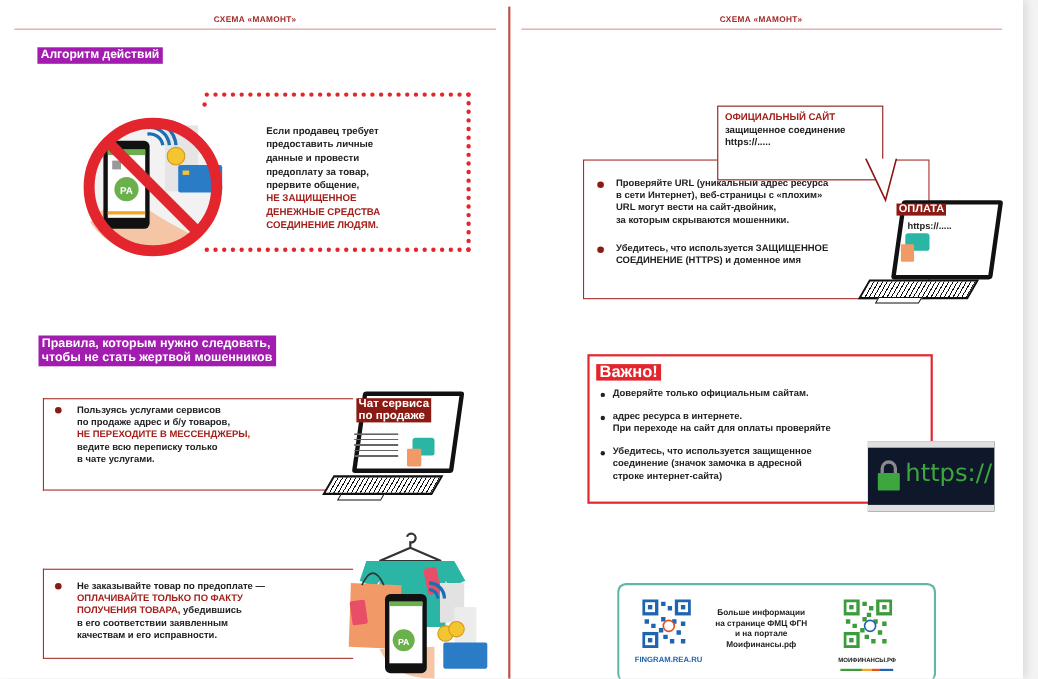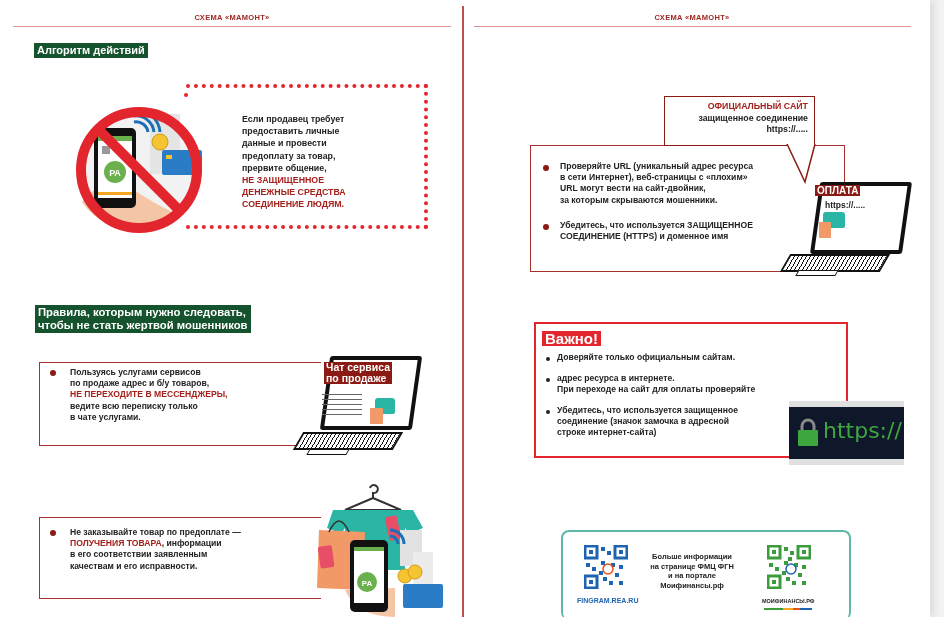--- a/index.html
+++ b/index.html
@@ -8,21 +8,21 @@
 
   .spread { position: absolute; left: 0; top: 0; width: 930px; height: 617px; background: #fff; box-shadow: 4px 0 8px rgba(0,0,0,0.10); }
   .page { position: absolute; top: 0; height: 617px; }
   .page-left { left: 0; width: 464px; }
   .page-right { left: 467px; width: 463px; }
   .spine { position: absolute; left: 462px; top: 6px; width: 2px; height: 611px; background: #c0504d; }
 
   .page-header { position: absolute; top: 13px; font-size: 7.5px; font-weight: bold; color: #a12a26; letter-spacing: 0.3px; text-align: center; }
   .page-header-line { position: absolute; top: 26px; height: 1px; background: #d99694; }
 
-  .tag { position: absolute; background: #14532d; color: #fff; font-weight: bold; font-size: 11px; padding: 1px 3px; line-height: 13px; }
+  .tag { position: absolute; background: #a21caf; color: #fff; font-weight: bold; font-size: 11px; padding: 1px 3px; line-height: 13px; }
   .tag-important { background: #e3262d; }
 
   .dotted-box { position: absolute; border: 4px dotted #e3262d; border-left: none; }
   .dotted-top-left { position: absolute; width: 4px; height: 4px; border-radius: 50%; background: #e3262d; }
 
   .rule-box { position: absolute; border: 1.5px solid #a5302b; border-right: none; }
   .rule-box.closed { border-right: 1.5px solid #a5302b; }
   .rule-box.red { border: 2px solid #e3262d; }
 
   .bullet { position: absolute; width: 6px; height: 6px; border-radius: 50%; background: #8b1a14; }
@@ -118,21 +118,22 @@
       <div class="shirt" style="left:95px;top:44px;width:20px;height:16px;"></div>
       <div class="bag" style="left:90px;top:54px;width:13px;height:16px;"></div>
       <div class="base" style="left:18px;top:78px;width:100px;height:18px;"></div>
       <div class="pad" style="left:28px;top:95px;width:40px;height:6px;transform:skewX(-30deg);"></div>
     </div>
 
     <div class="rule-box" style="left:39px;top:517px;width:282px;height:82px;"></div>
     <div class="bullet" style="left:50px;top:530px;"></div>
     <div class="txt" style="left:70px;top:527px;width:250px;">
       <div>Не заказывайте товар по предоплате —</div>
-      <div><span class="red">ПОЛУЧЕНИЯ ТОВАРА</span><span>, информации</span></div>
+      <div class="red">ОПЛАЧИВАЙТЕ ТОЛЬКО ПО ФАКТУ</div>
+      <div><span class="red">ПОЛУЧЕНИЯ ТОВАРА</span><span>, убедившись</span></div>
       <div>в его соответствии заявленным</div>
       <div>качествам и его исправности.</div>
     </div>
 
     <div style="position:absolute;left:305px;top:480px;width:150px;height:137px;">
       <svg width="150" height="137" viewBox="0 0 150 137">
         <path d="M65 8 a4 4 0 1 1 3 5 L68 18 L40 30 L96 30 L68 18" stroke="#333" stroke-width="2" fill="none"></path>
         <path d="M28 30 L108 30 L118 48 L104 54 L100 48 L100 90 L40 90 L40 48 L36 54 L22 48 Z" fill="#2ab5a5"></path>
         <rect x="82" y="36" width="12" height="24" rx="2" fill="#e94e69" transform="rotate(-12 88 48)"></rect>
         <path d="M14 50 L60 52 L58 110 L12 108 Z" fill="#f19a67"></path>
@@ -167,21 +168,21 @@
       <div>в сети Интернет), веб-страницы с «плохим»</div>
       <div>URL могут вести на сайт-двойник,</div>
       <div>за которым скрываются мошенники.</div>
     </div>
     <div class="bullet" style="left:76px;top:224px;"></div>
     <div class="txt" style="left:93px;top:220px;width:245px;">
       <div>Убедитесь, что используется ЗАЩИЩЕННОЕ</div>
       <div>СОЕДИНЕНИЕ (HTTPS) и доменное имя</div>
     </div>
 
-    <div class="callout" style="left:197px;top:96px;width:151px;height:50px;text-align:right;">
+    <div class="callout" style="left:185px;top:96px;width:151px;height:68px;">
       <div class="txt" style="position:static;font-size:8.8px;line-height:11.5px;">
         <div class="red">ОФИЦИАЛЬНЫЙ САЙТ</div>
         <div>защищенное соединение</div>
         <div>https://.....</div>
       </div>
     </div>
     <svg style="position:absolute;left:318px;top:144px;" width="40" height="40">
       <polyline points="2,0 20,38 30,0" fill="#fff" stroke="#8b1a14" stroke-width="1.5"></polyline>
     </svg>
 

